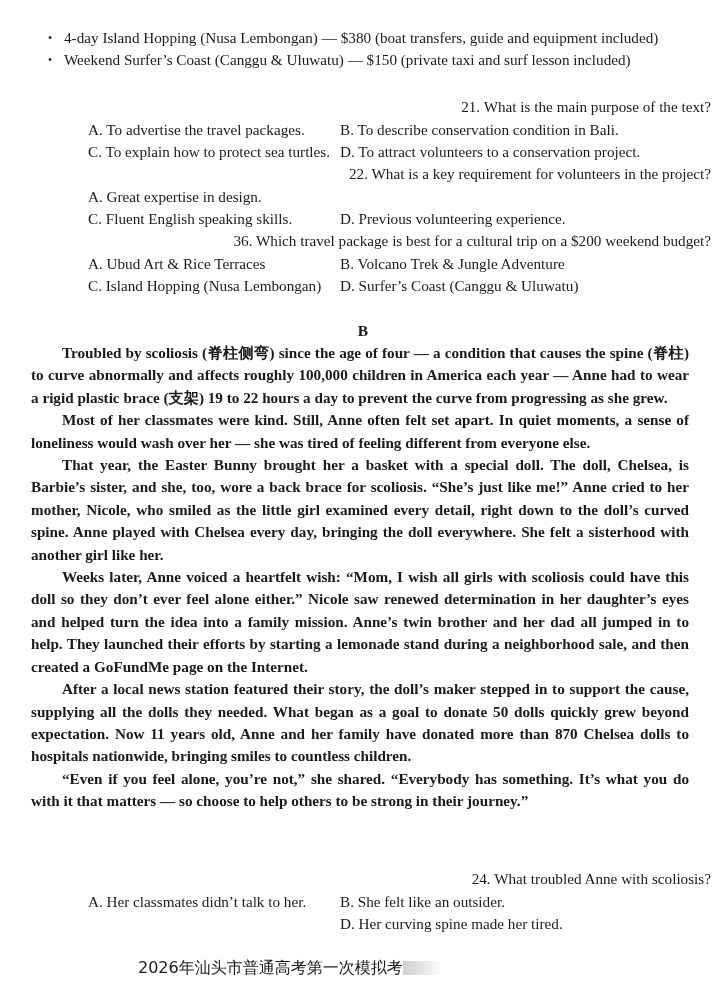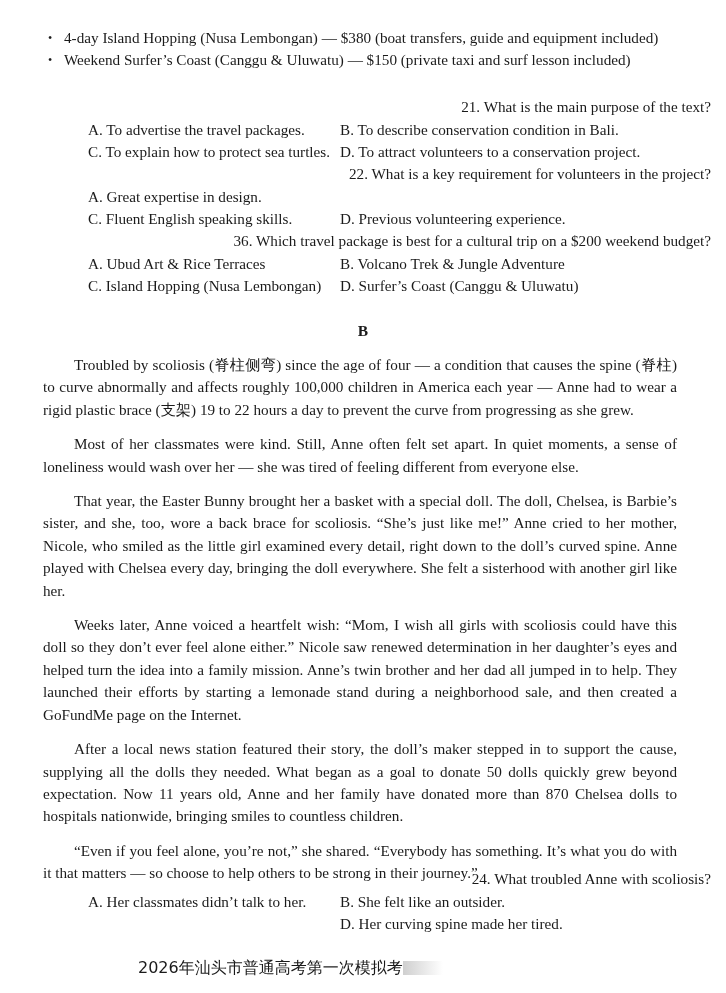--- a/index.html
+++ b/index.html
@@ -17,21 +17,21 @@
   .opt-row { height: 22.5px; line-height: 22.5px; white-space: nowrap; position: relative; }
   .opt { position: absolute; top: 0; }
   .opt.left { left: 25px; margin-left: 32px; }
   .opt.right { left: 309px; }
   .section-title {
     position: absolute; left: 0; width: 726px; top: 322px; text-align: center;
     font-weight: bold; font-size: 15.5px;
   }
   .passage { position: absolute; left: 31px; top: 342px; width: 658px; }
   .para {
-    margin: 12px; text-indent: 31px; line-height: 22.4px; text-align: justify;
+    margin: 0; text-indent: 31px; line-height: 22.4px; text-align: justify; font-weight: bold;
   }
   .footer {
     position: absolute; top: 958px; left: 138px; font-size: 16px;
     font-family: "DejaVu Sans", sans-serif; white-space: nowrap;
   }
   .footer-fade {
     display: inline-block; width: 40px; height: 14px; vertical-align: -2px;
     background: linear-gradient(to right, #cfcfcf, #ffffff);
   }
 </style>

